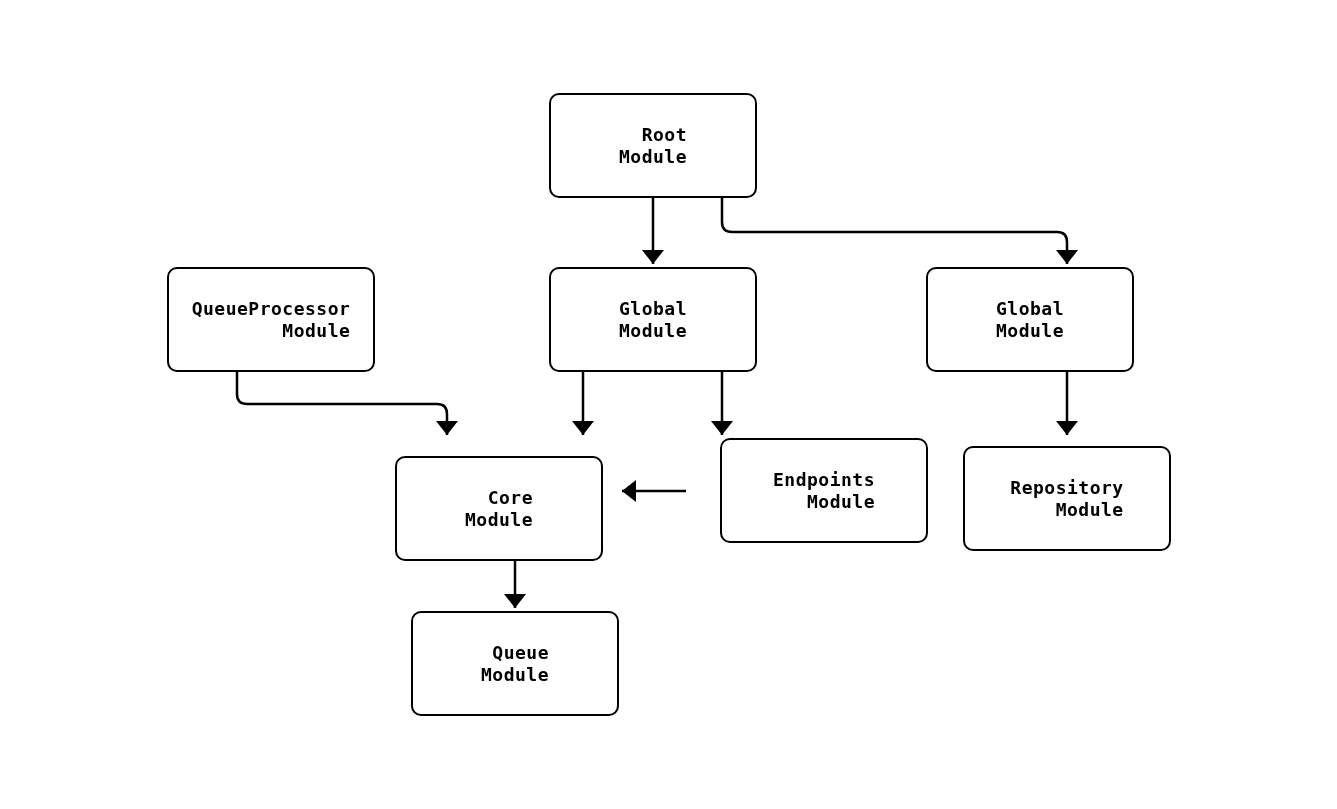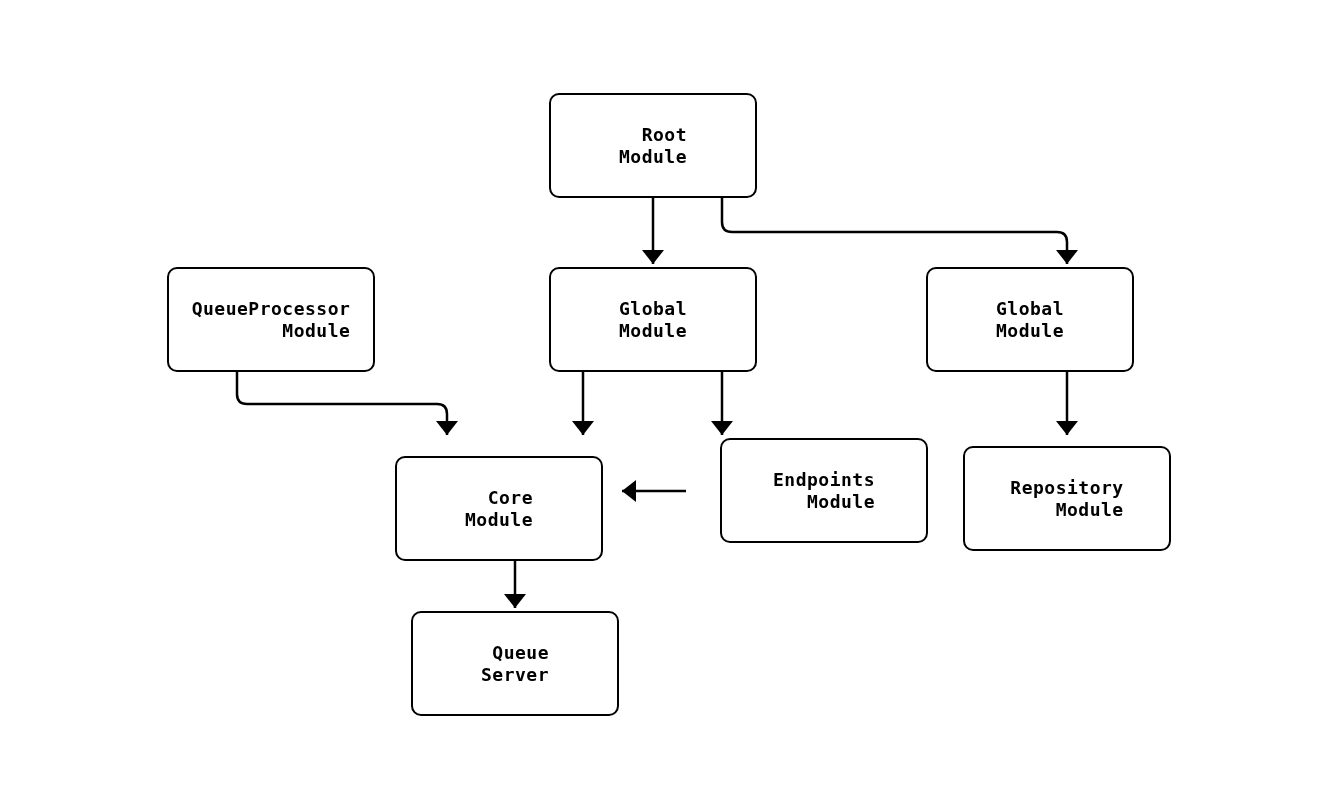--- a/index.html
+++ b/index.html
@@ -120,16 +120,16 @@
 Module</span>
   </div>
 
   <div class="node pos-repository">
     <span class="node-label">Repository
 Module</span>
   </div>
 
   <div class="node pos-queue">
     <span class="node-label">Queue
-Server</span>
+Module</span>
   </div>
 
 </div>
 
 </body></html>

